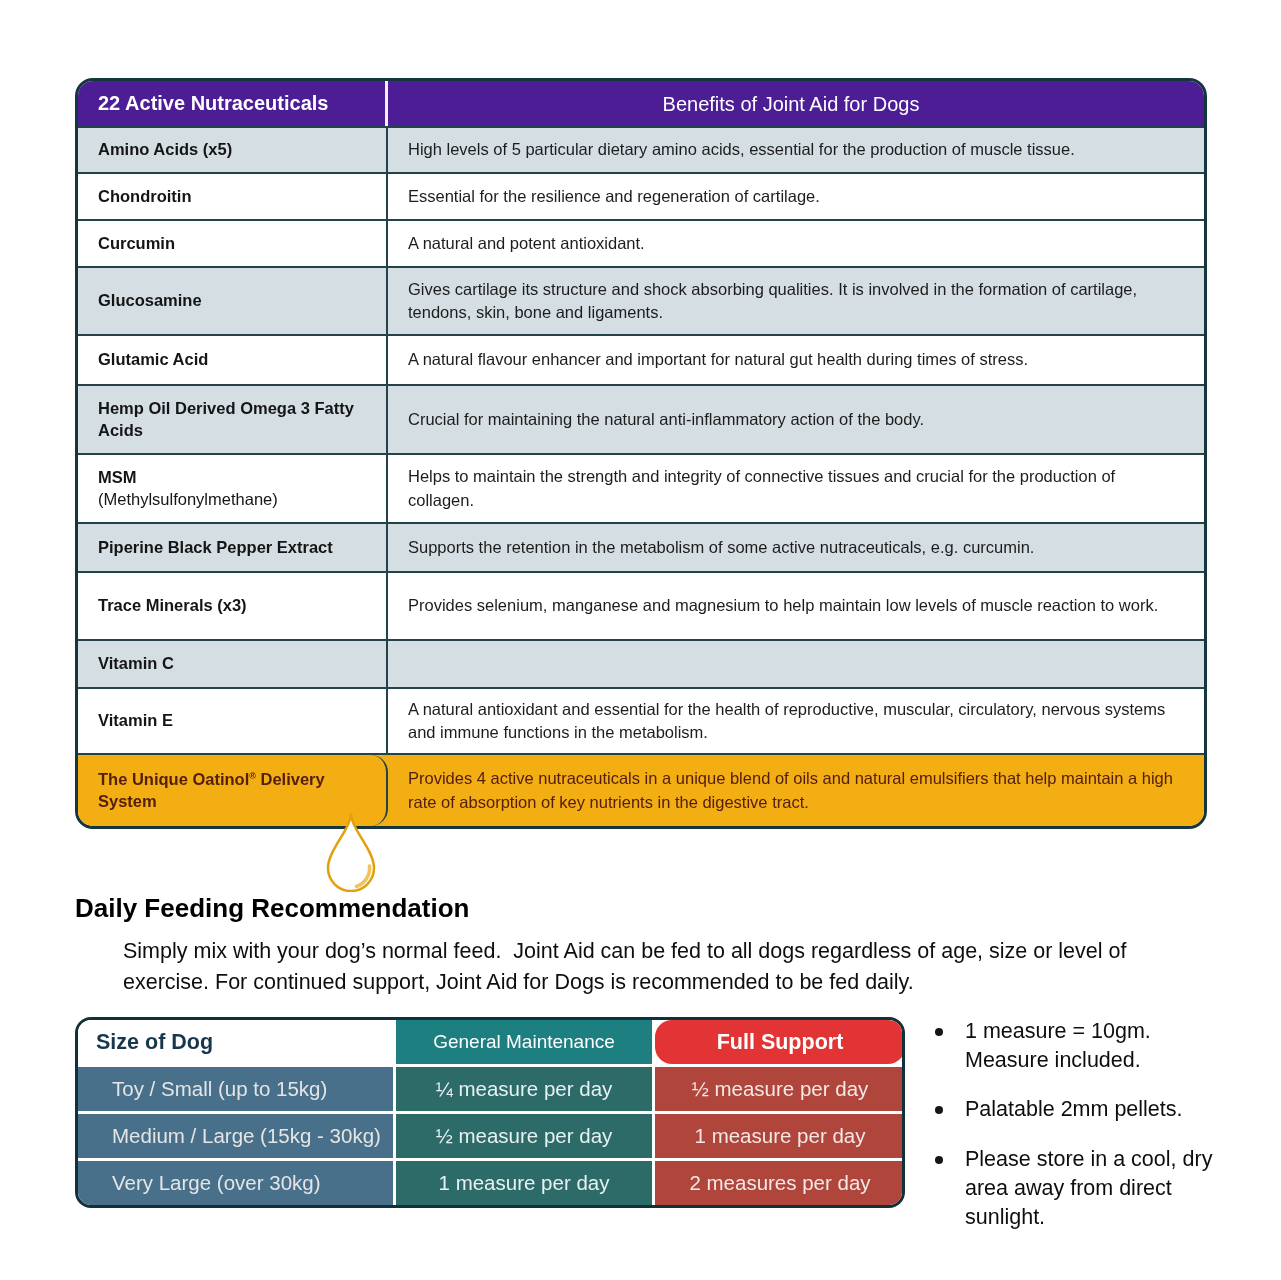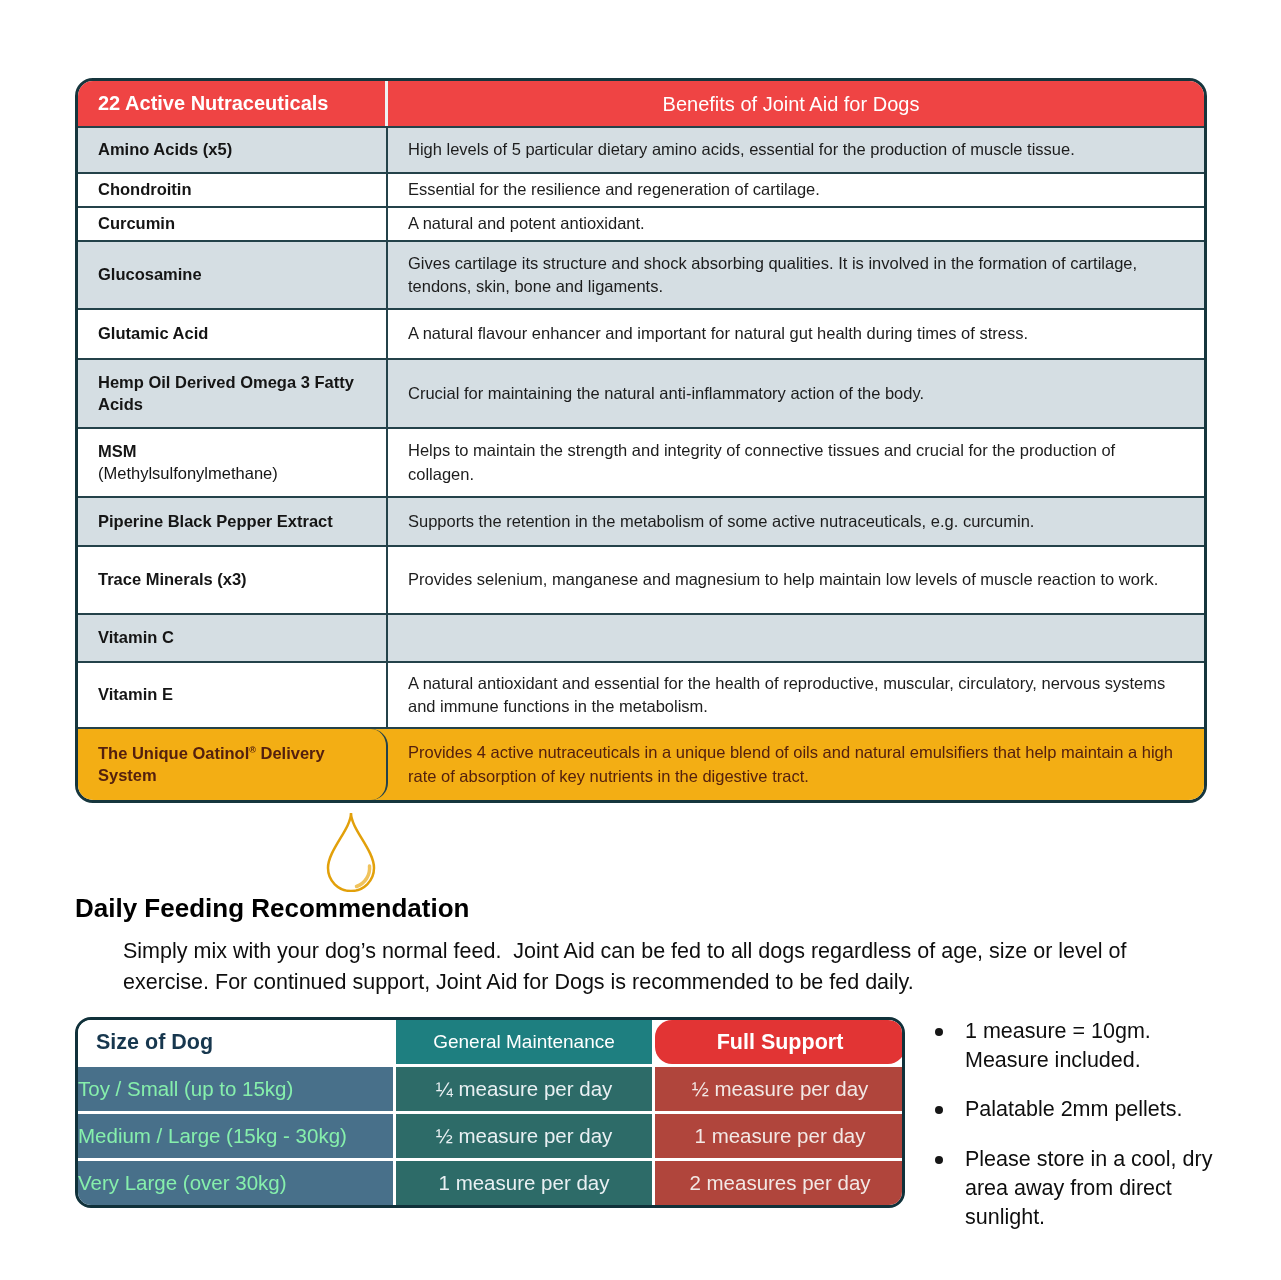--- a/index.html
+++ b/index.html
@@ -4,53 +4,53 @@
 <style>
   * { margin:0; padding:0; box-sizing:border-box; }
   html,body { width:1281px; height:1280px; background:#ffffff;
     font-family:"Liberation Sans", sans-serif; color:#1a1a1a; position:relative; }
 
   
   .main-wrap { position:absolute; left:75px; top:78px; width:1132px; }
   .main-table { border:3px solid #16363d; border-radius:18px; overflow:hidden; background:#fff; }
   .mrow { display:flex; width:100%; }
   .mrow + .mrow { border-top:2px solid #24424a; }
-  .mhead { background:#ef4444; height:45px; }
+  .mhead { background:#4c1d95; height:45px; }
   .cell-name { flex:0 0 310px; width:310px; padding:4px 14px 4px 20px;
     display:flex; flex-direction:column; justify-content:center;
     border-right:2px solid #24424a; font-weight:bold; font-size:16.5px;
     color:#151515; line-height:1.32; }
   .cell-benefit { flex:1; display:flex; align-items:center;
     padding:6px 30px 6px 20px; font-size:16.5px; color:#1d1d1d; line-height:1.4; }
   .mhead .cell-name { color:#ffffff; font-size:20px; border-right:3px solid #eef2f3; }
   .mhead .cell-benefit { justify-content:center; color:#ffffff; font-weight:normal; font-size:20px; }
   .light { background:#d5dee3; }
   .white { background:#ffffff; }
   .gold  { background:#f3ae14; }
   .gold .cell-name, .gold .cell-benefit { color:#54200e;border-radius:17px; }
   .name-sub { font-weight:normal; }
-  sup.regmark { font-size:9px; vertical-align:super; line-height:0; }.h46{height:46px}.h47{height:34px}.h48{height:48px}
+  sup.regmark { font-size:9px; vertical-align:super; line-height:0; }.h46{height:46px}.h47{height:47px}.h48{height:48px}
   .h49{height:49px}.h50{height:50px}.h66{height:66px}.h68{height:68px}
   .h69{height:69px}.h73{height:73px}
   .droplet { position:absolute; left:248px; top:734px; width:56px; height:80px; z-index:6; }
 
   
   .feed-section { position:absolute; left:75px; top:893px; width:1132px; }
   .feed-heading { font-size:26px; font-weight:bold; color:#000; margin-bottom:12px; }
   .feed-intro { font-size:21.5px; color:#0e0e0e; line-height:1.45; white-space:pre-wrap;margin-left:48px; }
 
   .feed-area { position:absolute; left:75px; top:1017px; display:flex; align-items:flex-start; }
   .ftable { width:830px; border:3px solid #10313a; border-radius:16px; overflow:hidden;
     background:#ffffff; display:grid; grid-template-columns:315px 256px 250px;
     grid-auto-rows:44px; gap:3px; }
   .fcell { display:flex; align-items:center; font-size:20.5px; }
   .fh1 { background:#ffffff; color:#17374e; font-weight:bold; font-size:21.5px; padding-left:18px; }
   .fh2 { background:#1e7f80; color:#ffffff; font-weight:normal; font-size:19px; justify-content:center; }
   .fh3 { background:#e23434; color:#ffffff; font-weight:bold; font-size:21.5px; justify-content:center;border-radius:17px; }
-  .fc1 { background:#48708a; color:#86efac; padding-left:0; }
+  .fc1 { background:#48708a; color:#e5e5e5; padding-left:34px; }
   .fc2 { background:#2d6b68; color:#e9f0f3; justify-content:center; }
   .fc3 { background:#b0453c; color:#f2e8e5; justify-content:center; }
 
   .notes { margin-left:26px; width:292px; padding-top:0; }
   .note { display:flex; margin-bottom:20px; }
   .note-dot { flex:0 0 8px; width:8px; height:8px; border-radius:50%; background:#161616;
     margin:11px 22px 0 4px; }
   .note-text { font-size:21.5px; color:#0e0e0e; line-height:1.36; white-space:pre-wrap; }
 </style>
 </head>

